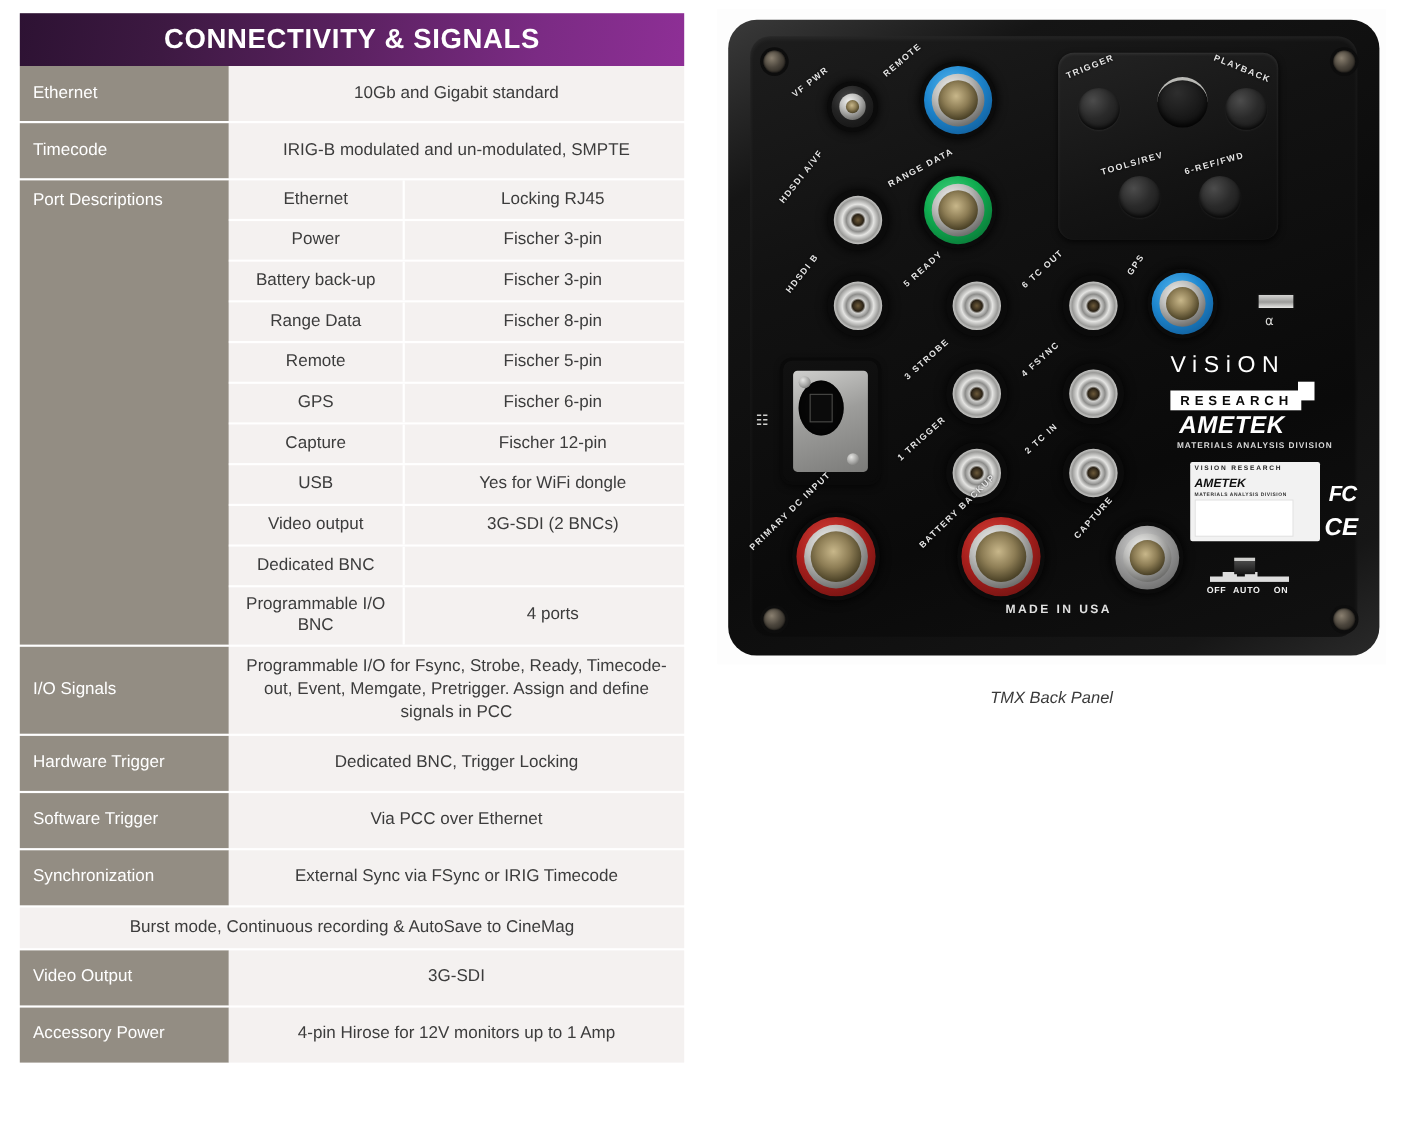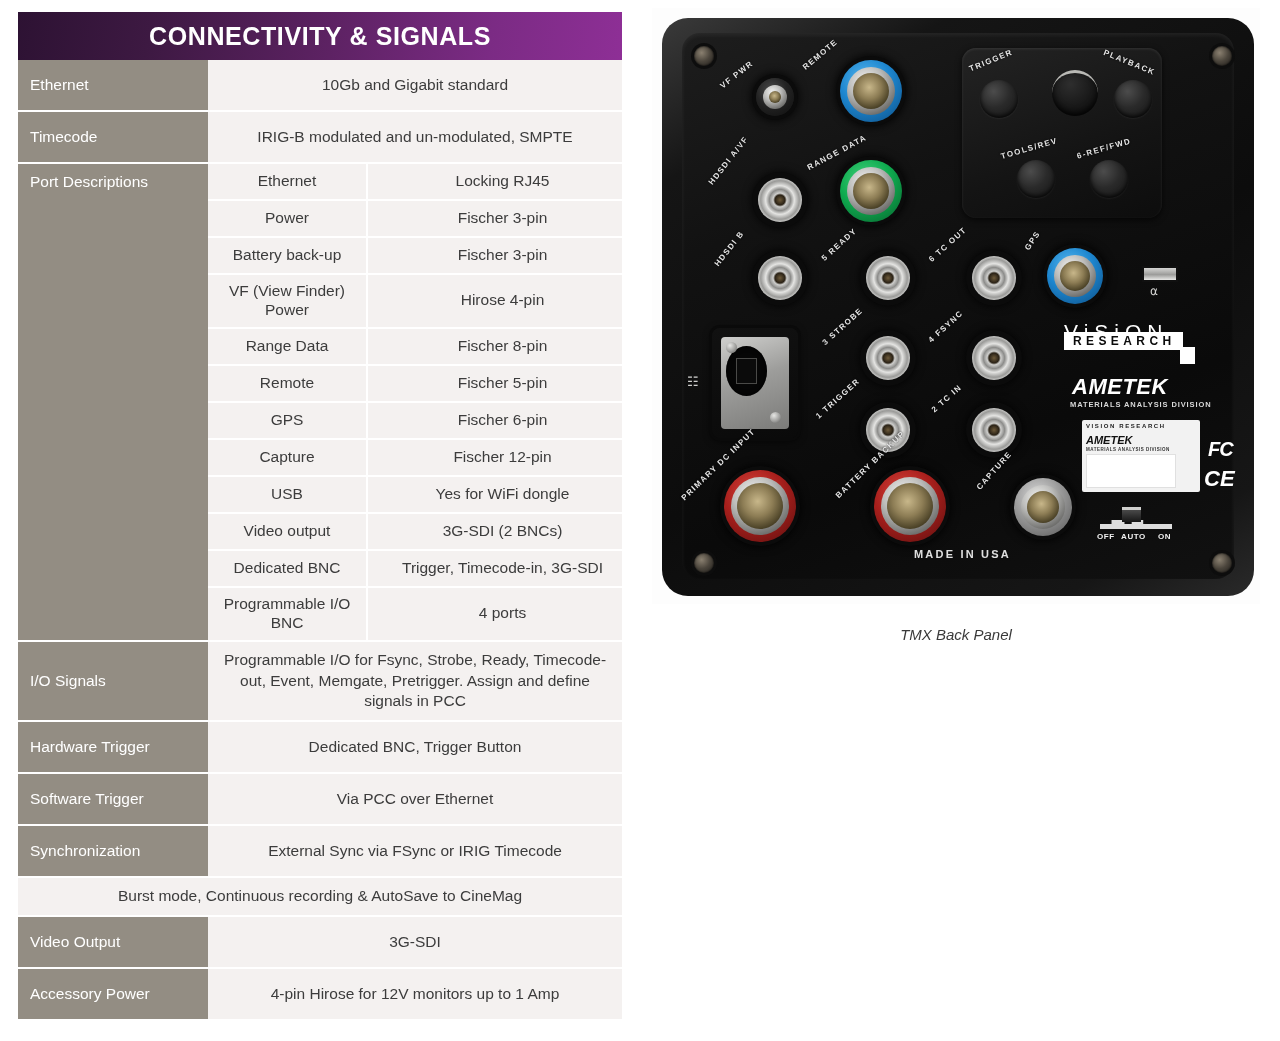--- a/index.html
+++ b/index.html
@@ -305,24 +305,20 @@
         </div>
         <div class="subrow">
           <div class="subkey">Power</div>
           <div class="subval">Fischer 3-pin</div>
         </div>
         <div class="subrow">
           <div class="subkey">Battery back-up</div>
           <div class="subval">Fischer 3-pin</div>
         </div>
         <div class="subrow">
-          <div class="subkey" style="min-height:47px">VF (View Finder) Power</div>
-          <div class="subval">Hirose 4-pin</div>
-        </div>
-        <div class="subrow">
           <div class="subkey">Range Data</div>
           <div class="subval">Fischer 8-pin</div>
         </div>
         <div class="subrow">
           <div class="subkey">Remote</div>
           <div class="subval">Fischer 5-pin</div>
         </div>
         <div class="subrow">
           <div class="subkey">GPS</div>
           <div class="subval">Fischer 6-pin</div>
@@ -334,38 +330,37 @@
         <div class="subrow">
           <div class="subkey">USB</div>
           <div class="subval">Yes for WiFi dongle</div>
         </div>
         <div class="subrow">
           <div class="subkey">Video output</div>
           <div class="subval">3G-SDI (2 BNCs)</div>
         </div>
         <div class="subrow">
           <div class="subkey">Dedicated BNC</div>
-          <div class="subval">Trigger, Timecode-in, 3G-SDI</div>
         </div>
         <div class="subrow">
           <div class="subkey" style="min-height:47px">Programmable I/O BNC</div>
           <div class="subval">4  ports</div>
         </div>
 
       </div>
     </div>
 
     <div class="srow">
       <div class="skey" style="min-height:72px">I/O Signals</div>
       <div class="sval">Programmable I/O for Fsync, Strobe, Ready, Timecode-out, Event, Memgate, Pretrigger. Assign and define signals in PCC</div>
     </div>
 
     <div class="srow">
       <div class="skey" style="min-height:50px">Hardware Trigger</div>
-      <div class="sval">Dedicated BNC, Trigger Button</div>
+      <div class="sval">Dedicated BNC, Trigger Locking</div>
     </div>
 
     <div class="srow">
       <div class="skey" style="min-height:50px">Software Trigger</div>
       <div class="sval">Via PCC over Ethernet</div>
     </div>
 
     <div class="srow">
       <div class="skey" style="min-height:50px">Synchronization</div>
       <div class="sval">External Sync via FSync or IRIG Timecode</div>
@@ -472,21 +467,21 @@
       <div class="pbtn" style="left:462px; top:72px;"></div>
       <div class="conn-label" style="left:450px; top:50px; transform:rotate(22deg);">PLAYBACK</div>
 
       <div class="pbtn" style="left:365px; top:152px;"></div>
       <div class="conn-label" style="left:348px; top:136px; transform:rotate(-16deg);">TOOLS/REV</div>
 
       <div class="pbtn" style="left:438px; top:152px;"></div>
       <div class="conn-label" style="left:424px; top:136px; transform:rotate(-16deg);">6-REF/FWD</div>
 
       <div class="vision-word" style="left:412px; top:312px;">ViSiON</div>
-      <div class="research-word" style="left:412px; top:324px;">RESEARCH</div>
+      <div class="research-word" style="left:412px; top:347px;">RESEARCH</div>
       <div class="research-dot" style="left:528px; top:339px;"></div>
 
       <div class="ametek-word" style="left:420px; top:366px;">AMETEK</div>
       <div class="mad-word" style="left:418px; top:392px;">MATERIALS ANALYSIS DIVISION</div>
 
       <div class="spec-plate" style="left:430px; top:412px;">
         <div class="sp-top">VISION RESEARCH</div>
         <div class="sp-am">AMETEK</div>
         <div class="sp-mad">MATERIALS ANALYSIS DIVISION</div>
         <div class="sp-blank"></div>

